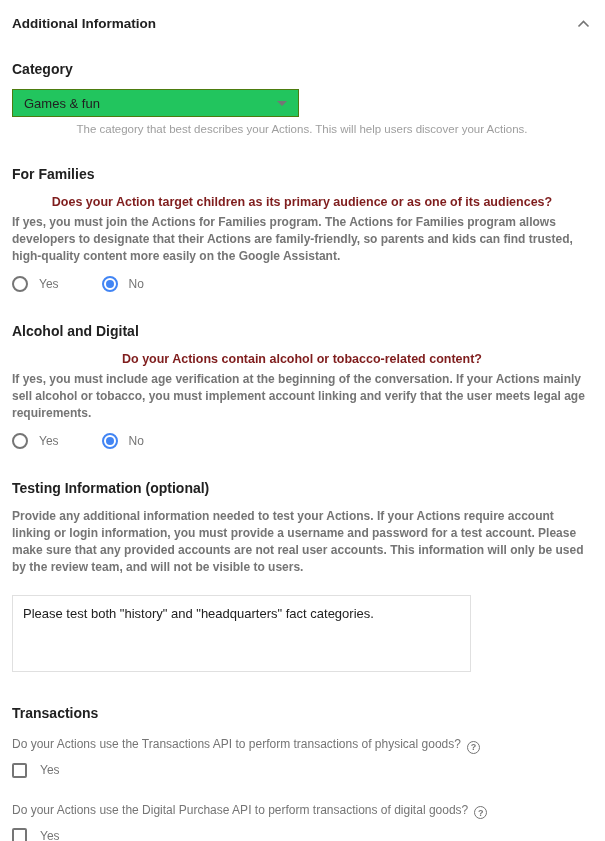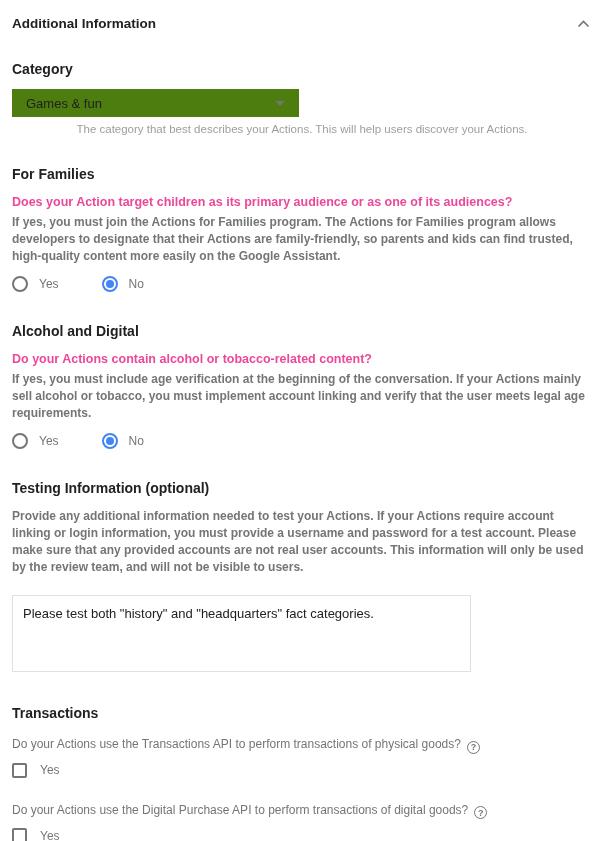--- a/index.html
+++ b/index.html
@@ -12,34 +12,34 @@
   }
   .page { width: 605px; height: 839px; padding: 16px 13px 0 12px; }
 
   
   .section-header { display: flex; align-items: center; justify-content: space-between; }
   .section-title { font-size: 13.5px; font-weight: bold; color: #212121; }
   .collapse-btn { background: none; border: none; cursor: pointer; padding: 2px; line-height: 0; }
 
   
   .field-heading { font-size: 14px; font-weight: bold; color: #212121; }
-  .question-bold { font-size: 12.5px; font-weight: bold; color: #ec4899; }
+  .question-bold { font-size: 12.5px; font-weight: bold; color: #7f1d1d; text-align: center; }
   .helper-text { font-size: 12px; color: #757575; line-height: 17px; font-weight: bold; }
   .helper-light { font-size: 11.5px; color: #9e9e9e; }
   .question-gray { font-size: 12px; color: #757575; line-height: 17px; }
 
   
   .select-box {
     margin-top: 12px;
     width: 287px; height: 28px;
-    border: 3px solid #4d7c0f;
+    border: 1px solid #4d7c0f;
     display: flex; align-items: center; justify-content: space-between;
     padding: 0 11px;
     font-size: 13px; color: #212121;
-    cursor: pointer; background: #4d7c0f;
+    cursor: pointer; background: #22c55e;
   }
   .select-arrow {
     width: 0; height: 0;
     border-left: 5px solid transparent;
     border-right: 5px solid transparent;
     border-top: 5px solid #757575;
     display: inline-block;
   }
 
   

